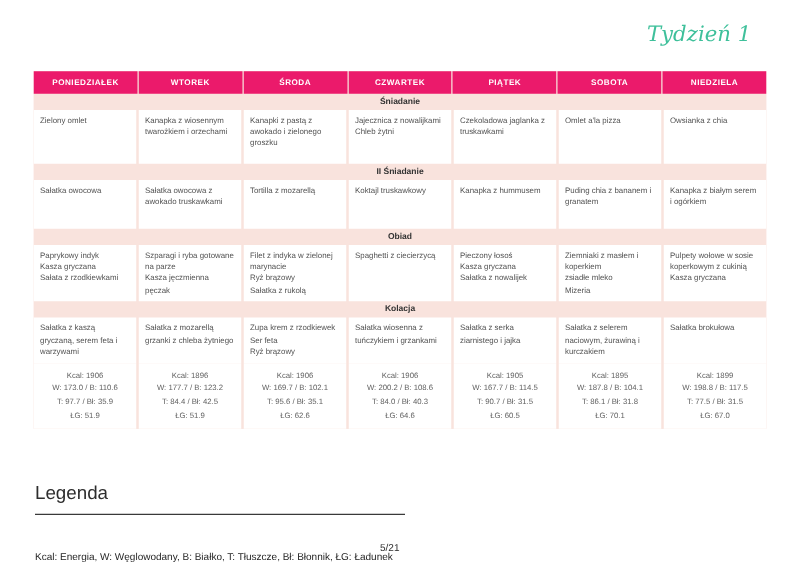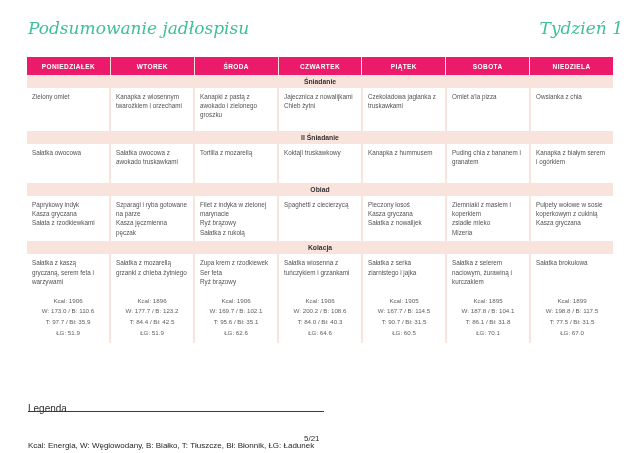--- a/index.html
+++ b/index.html
@@ -7,21 +7,21 @@
   .sheet {
     position:relative; width:640px; height:453px; background:#ffffff;
     font-family:"Liberation Sans", sans-serif; overflow:hidden;
   }
   .title, .week {
     position:absolute; top:18px;
     font-family:"DejaVu Serif", serif; font-style:italic;
     color:#3fc09b; font-size:17px;
   }
   .title { left:28px; }
-  .week  { right:17px; }
+  .week  { right:39px; }
 
   .meal-table { position:absolute; left:27px; top:57px; width:586px; background:#f9e3dd; }
 
   .day-header { display:grid; grid-template-columns:repeat(7,1fr); gap:1px; background:#f9e3dd; }
   .day-cell {
     background:#eb1a6b; color:#ffffff; font-weight:bold; font-size:6.5px;
     letter-spacing:0.4px; text-align:center; padding:5.5px 0 5px;
     text-transform:uppercase;
   }
 
@@ -35,30 +35,29 @@
   .row1 { min-height:39px; }
   .row2 { min-height:45px; }
   .row3 { min-height:34px; }
   .meal-cell { background:#ffffff; padding:4px 5px; }
   .meal-line { font-size:6.3px; line-height:1.5; color:#525252; }
 
   .nutri-row { min-height:50px; }
   .nutri-cell { background:#ffffff; text-align:center; padding:5px 2px; }
   .nutri-line { font-size:6.2px; line-height:1.72; color:#5f5f5f; }
 
-  .legend-title { position:absolute; left:28px; top:403px; font-size:10px; color:#2e2e2e; }
+  .legend-title { position:absolute; left:28px; top:386px; font-size:15px; color:#2e2e2e; }
   .legend-rule  { position:absolute; left:28px; top:411px; width:296px; border-top:1.2px solid #3a3a3a; }
   .legend-text  { position:absolute; left:28px; top:416px; width:300px; font-size:8px; line-height:1.55; color:#1f1f1f;margin-top:24px; }
   .page-number  { position:absolute; left:304px; top:434px; font-size:8px; color:#2e2e2e; }
 </style>
 </head>
 <body>
 
 <div class="sheet">
-  <div class="title">Podsumowanie jadłospisu</div>
   <div class="week">Tydzień 1</div>
 
   <div class="meal-table" id="meal-table">
       <div class="day-header">
         <div class="day-cell">PONIEDZIAŁEK</div>
         <div class="day-cell">WTOREK</div>
         <div class="day-cell">ŚRODA</div>
         <div class="day-cell">CZWARTEK</div>
         <div class="day-cell">PIĄTEK</div>
         <div class="day-cell">SOBOTA</div>

